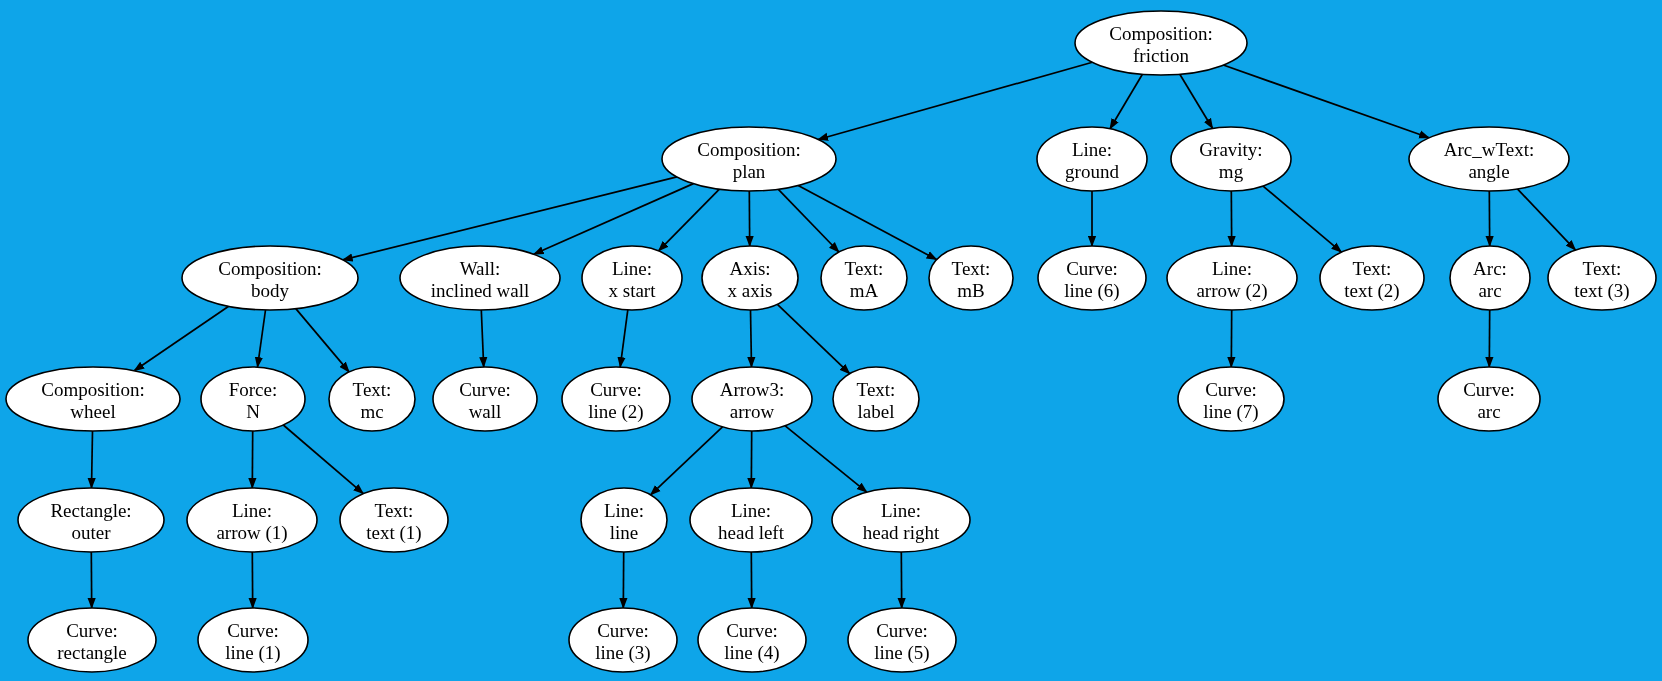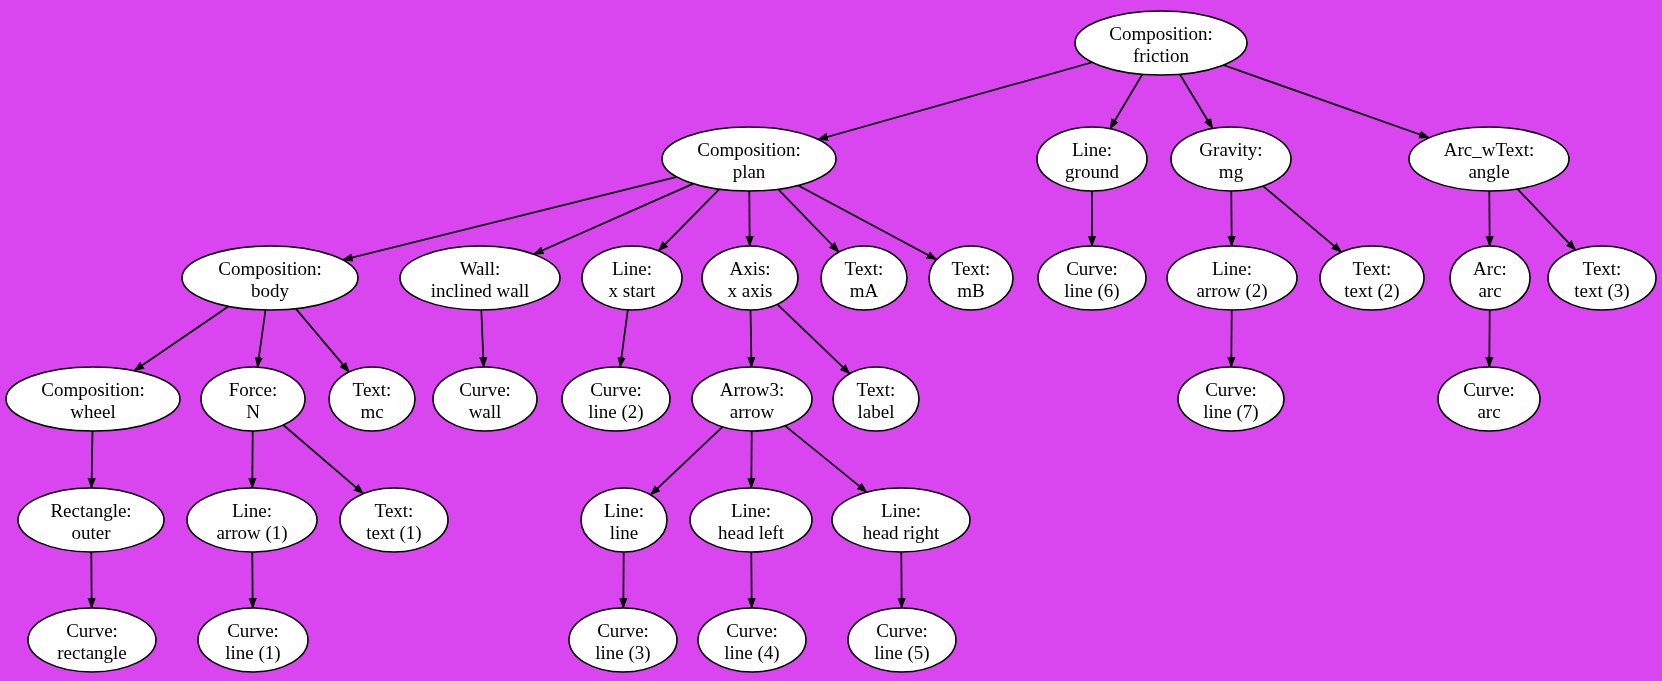--- a/index.html
+++ b/index.html
@@ -4,21 +4,21 @@
 <style>
   html, body {
     margin: 0;
     padding: 0;
     background: #ffffff;
   }
   .canvas {
     position: relative;
     width: 1662px;
     height: 681px;
-    background: #d946ef;
+    background: #0ea5e9;
     overflow: hidden;
   }
   svg text {
     font-family: "Liberation Serif", "DejaVu Serif", serif;
     font-size: 19px;
     fill: #000000;
   }
 </style>
 </head>
 <body>

